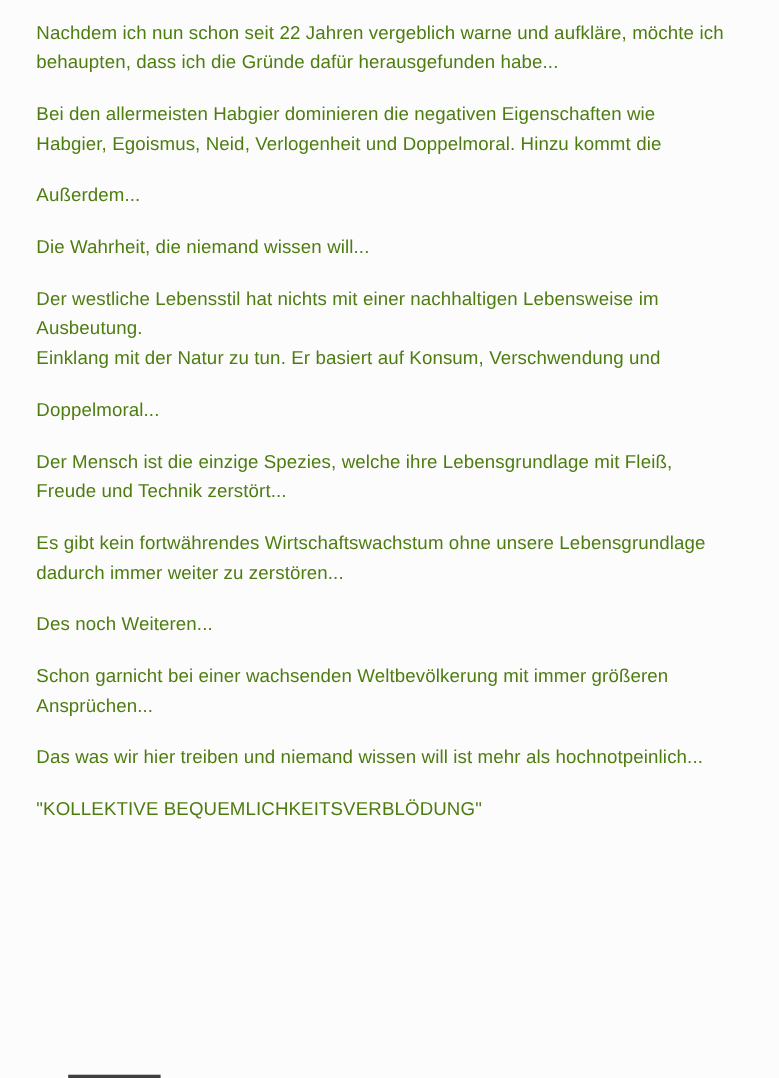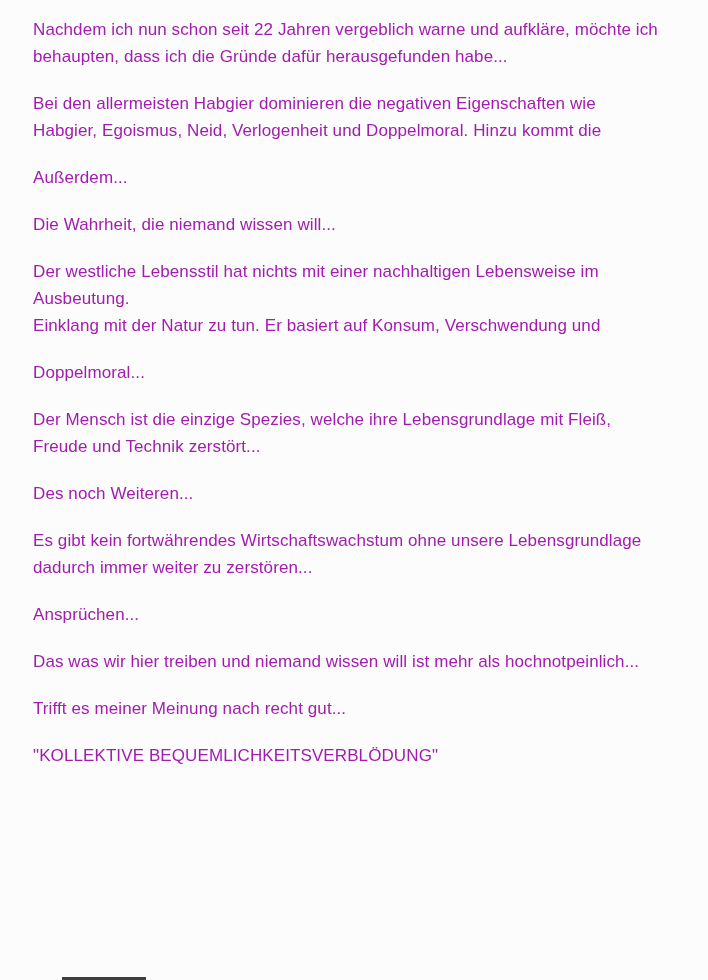--- a/index.html
+++ b/index.html
@@ -39,21 +39,21 @@
     bottom: 0;
     width: 84px;
     height: 3px;
     background: #3f3f3f;
   }
 </style>
 </head>
 <body style="background: rgb(252, 252, 252);">
 
 <div class="page">
-  <div class="comment-body" style="color: #a21caf;">
+  <div class="comment-body" style="color: #4d7c0f;">
       <div class="paragraph">
         <div class="line">Nachdem ich nun schon seit 22 Jahren vergeblich warne und aufkläre, möchte ich</div>
         <div class="line">behaupten, dass ich die Gründe dafür herausgefunden habe...</div>
       </div>
       <div class="paragraph">
         <div class="line">Bei den allermeisten Habgier dominieren die negativen Eigenschaften wie</div>
         <div class="line">Habgier, Egoismus, Neid, Verlogenheit und Doppelmoral. Hinzu kommt die</div>
       </div>
       <div class="paragraph">
         <div class="line">Außerdem...</div>
@@ -67,33 +67,31 @@
         <div class="line">Einklang mit der Natur zu tun. Er basiert auf Konsum, Verschwendung und</div>
       </div>
       <div class="paragraph">
         <div class="line">Doppelmoral...</div>
       </div>
       <div class="paragraph">
         <div class="line">Der Mensch ist die einzige Spezies, welche ihre Lebensgrundlage mit Fleiß,</div>
         <div class="line">Freude und Technik zerstört...</div>
       </div>
       <div class="paragraph">
-        <div class="line">Des noch Weiteren...</div>
-      </div>
-      <div class="paragraph">
         <div class="line">Es gibt kein fortwährendes Wirtschaftswachstum ohne unsere Lebensgrundlage</div>
         <div class="line">dadurch immer weiter zu zerstören...</div>
       </div>
       <div class="paragraph">
+        <div class="line">Des noch Weiteren...</div>
+      </div>
+      <div class="paragraph">
+        <div class="line">Schon garnicht bei einer wachsenden Weltbevölkerung mit immer größeren</div>
         <div class="line">Ansprüchen...</div>
       </div>
       <div class="paragraph">
         <div class="line">Das was wir hier treiben und niemand wissen will ist mehr als hochnotpeinlich...</div>
-      </div>
-      <div class="paragraph">
-        <div class="line">Trifft es meiner Meinung nach recht gut...</div>
       </div>
       <div class="paragraph">
         <div class="line">"KOLLEKTIVE BEQUEMLICHKEITSVERBLÖDUNG"</div>
       </div>
     </div>
   <div class="partial-bottom-element" style="background: rgb(63, 63, 63);"></div>
 </div>
 
 </body></html>

